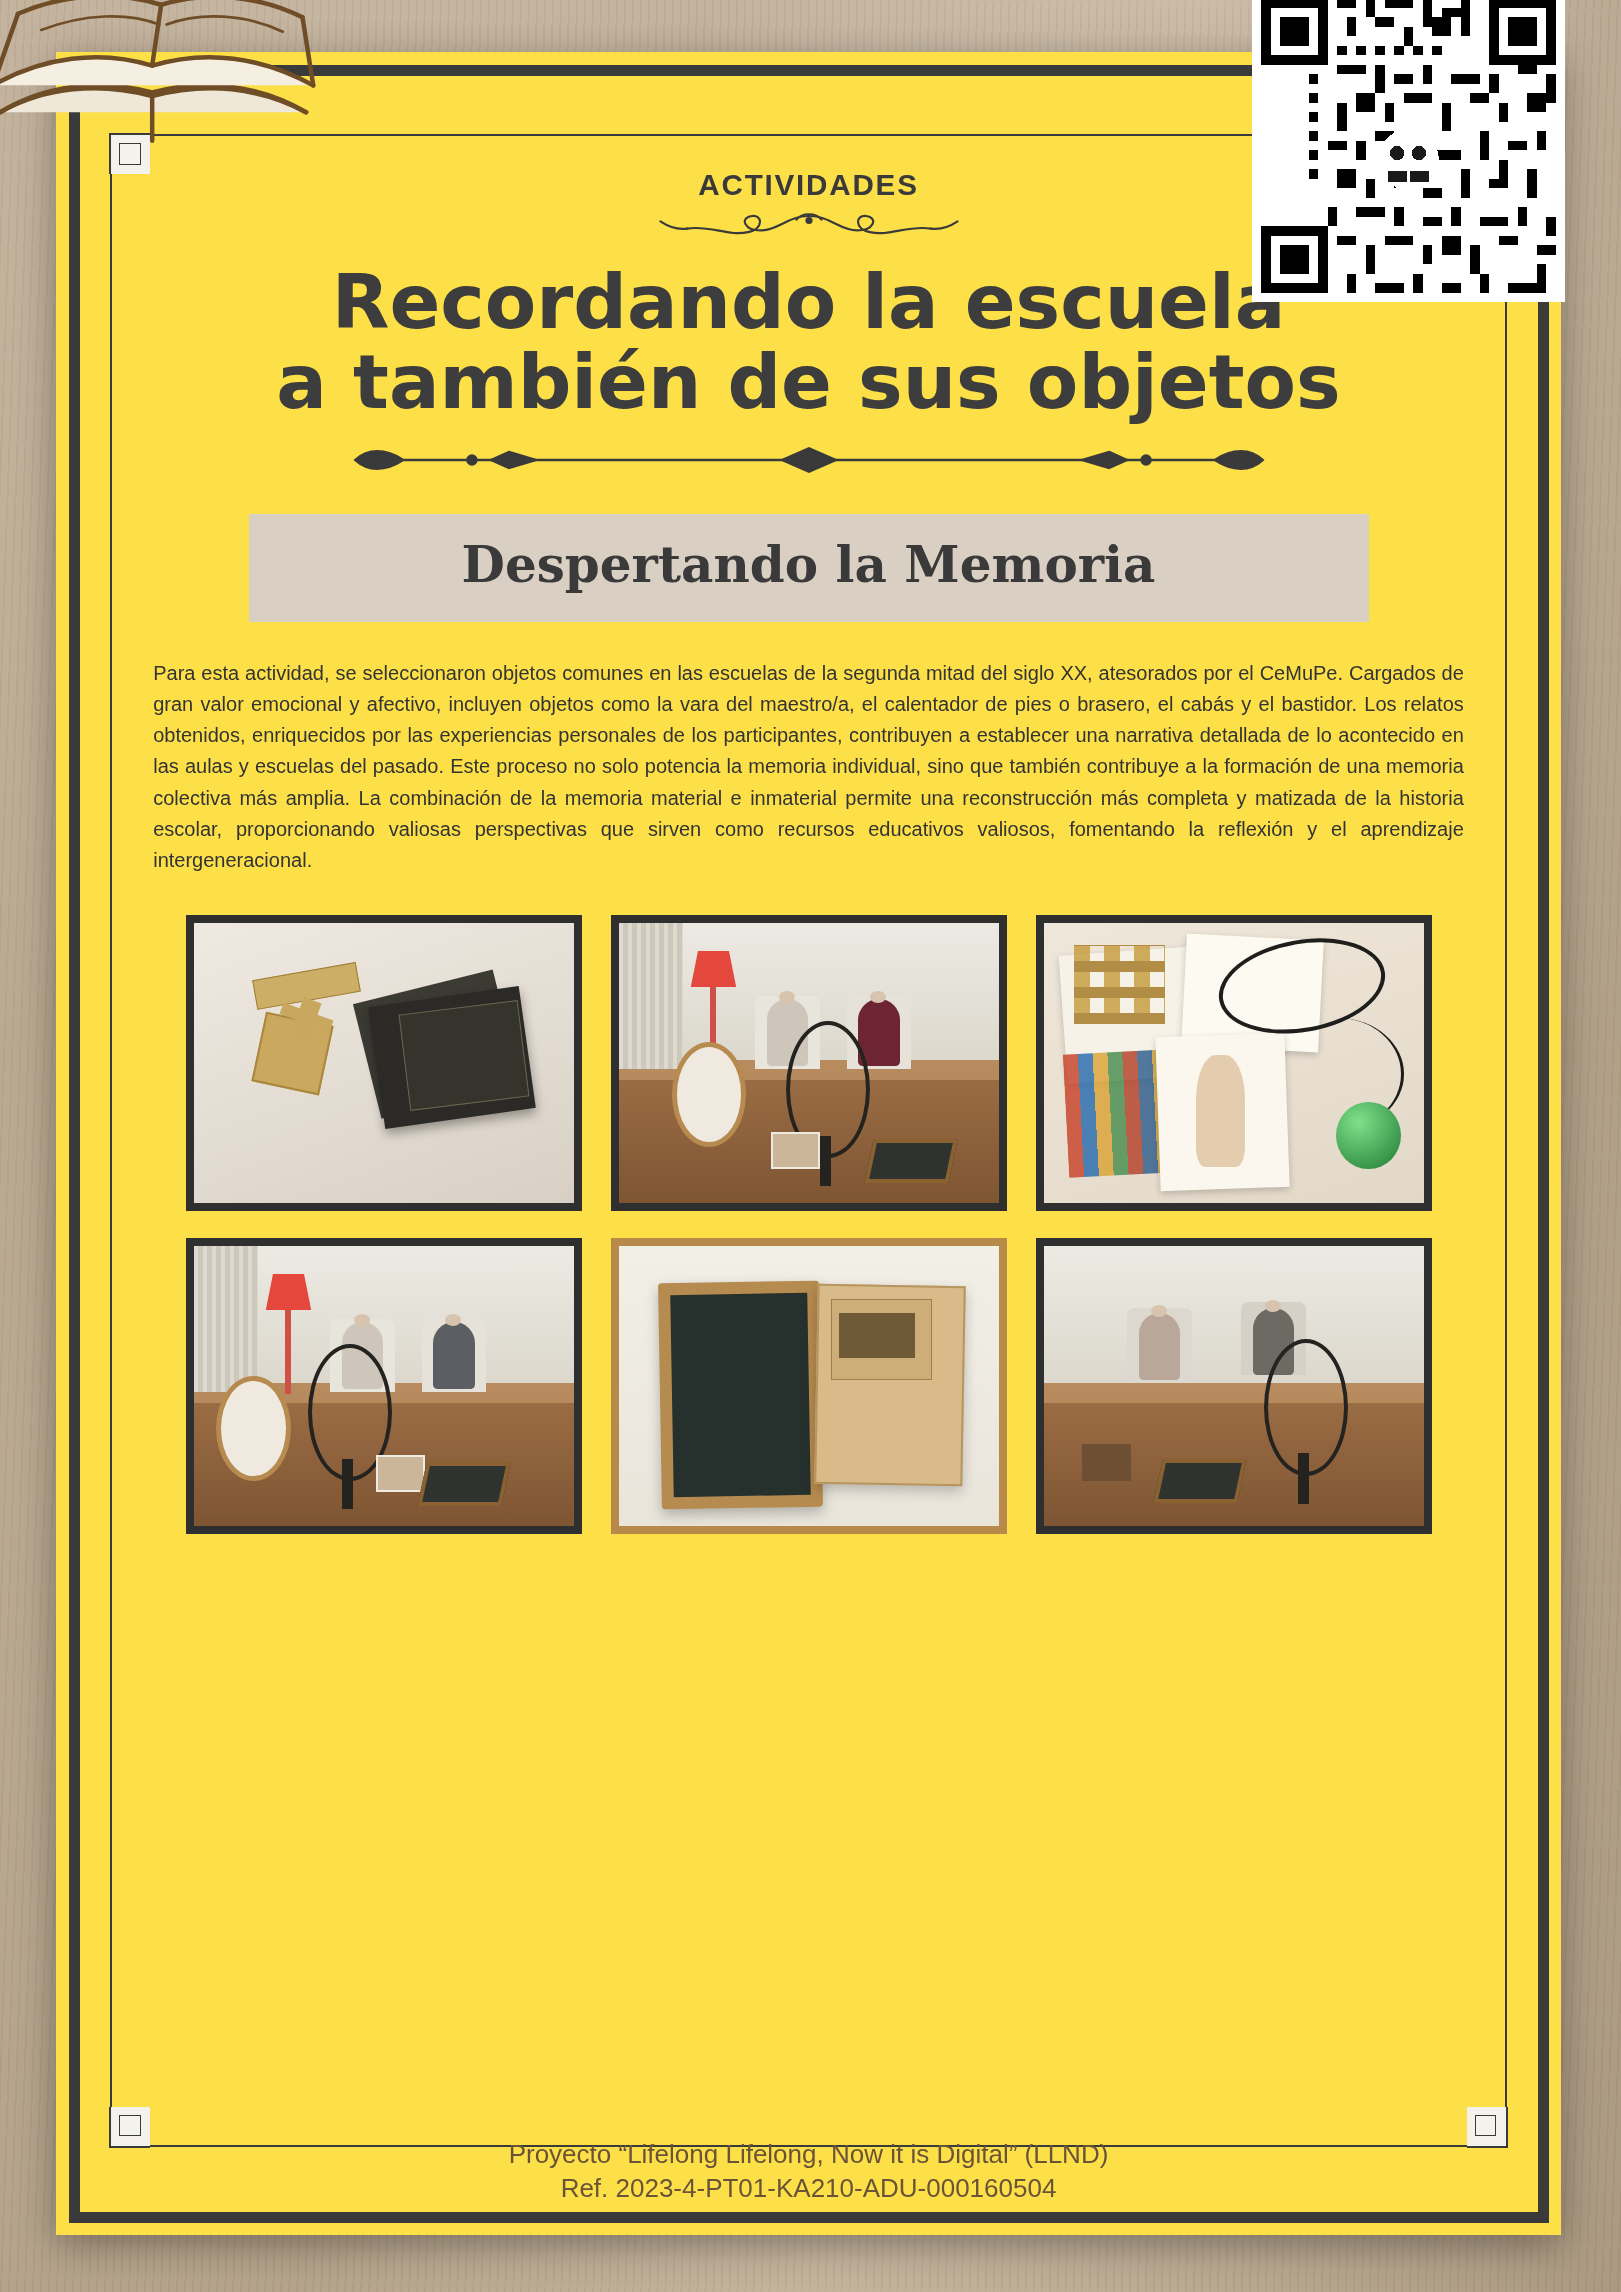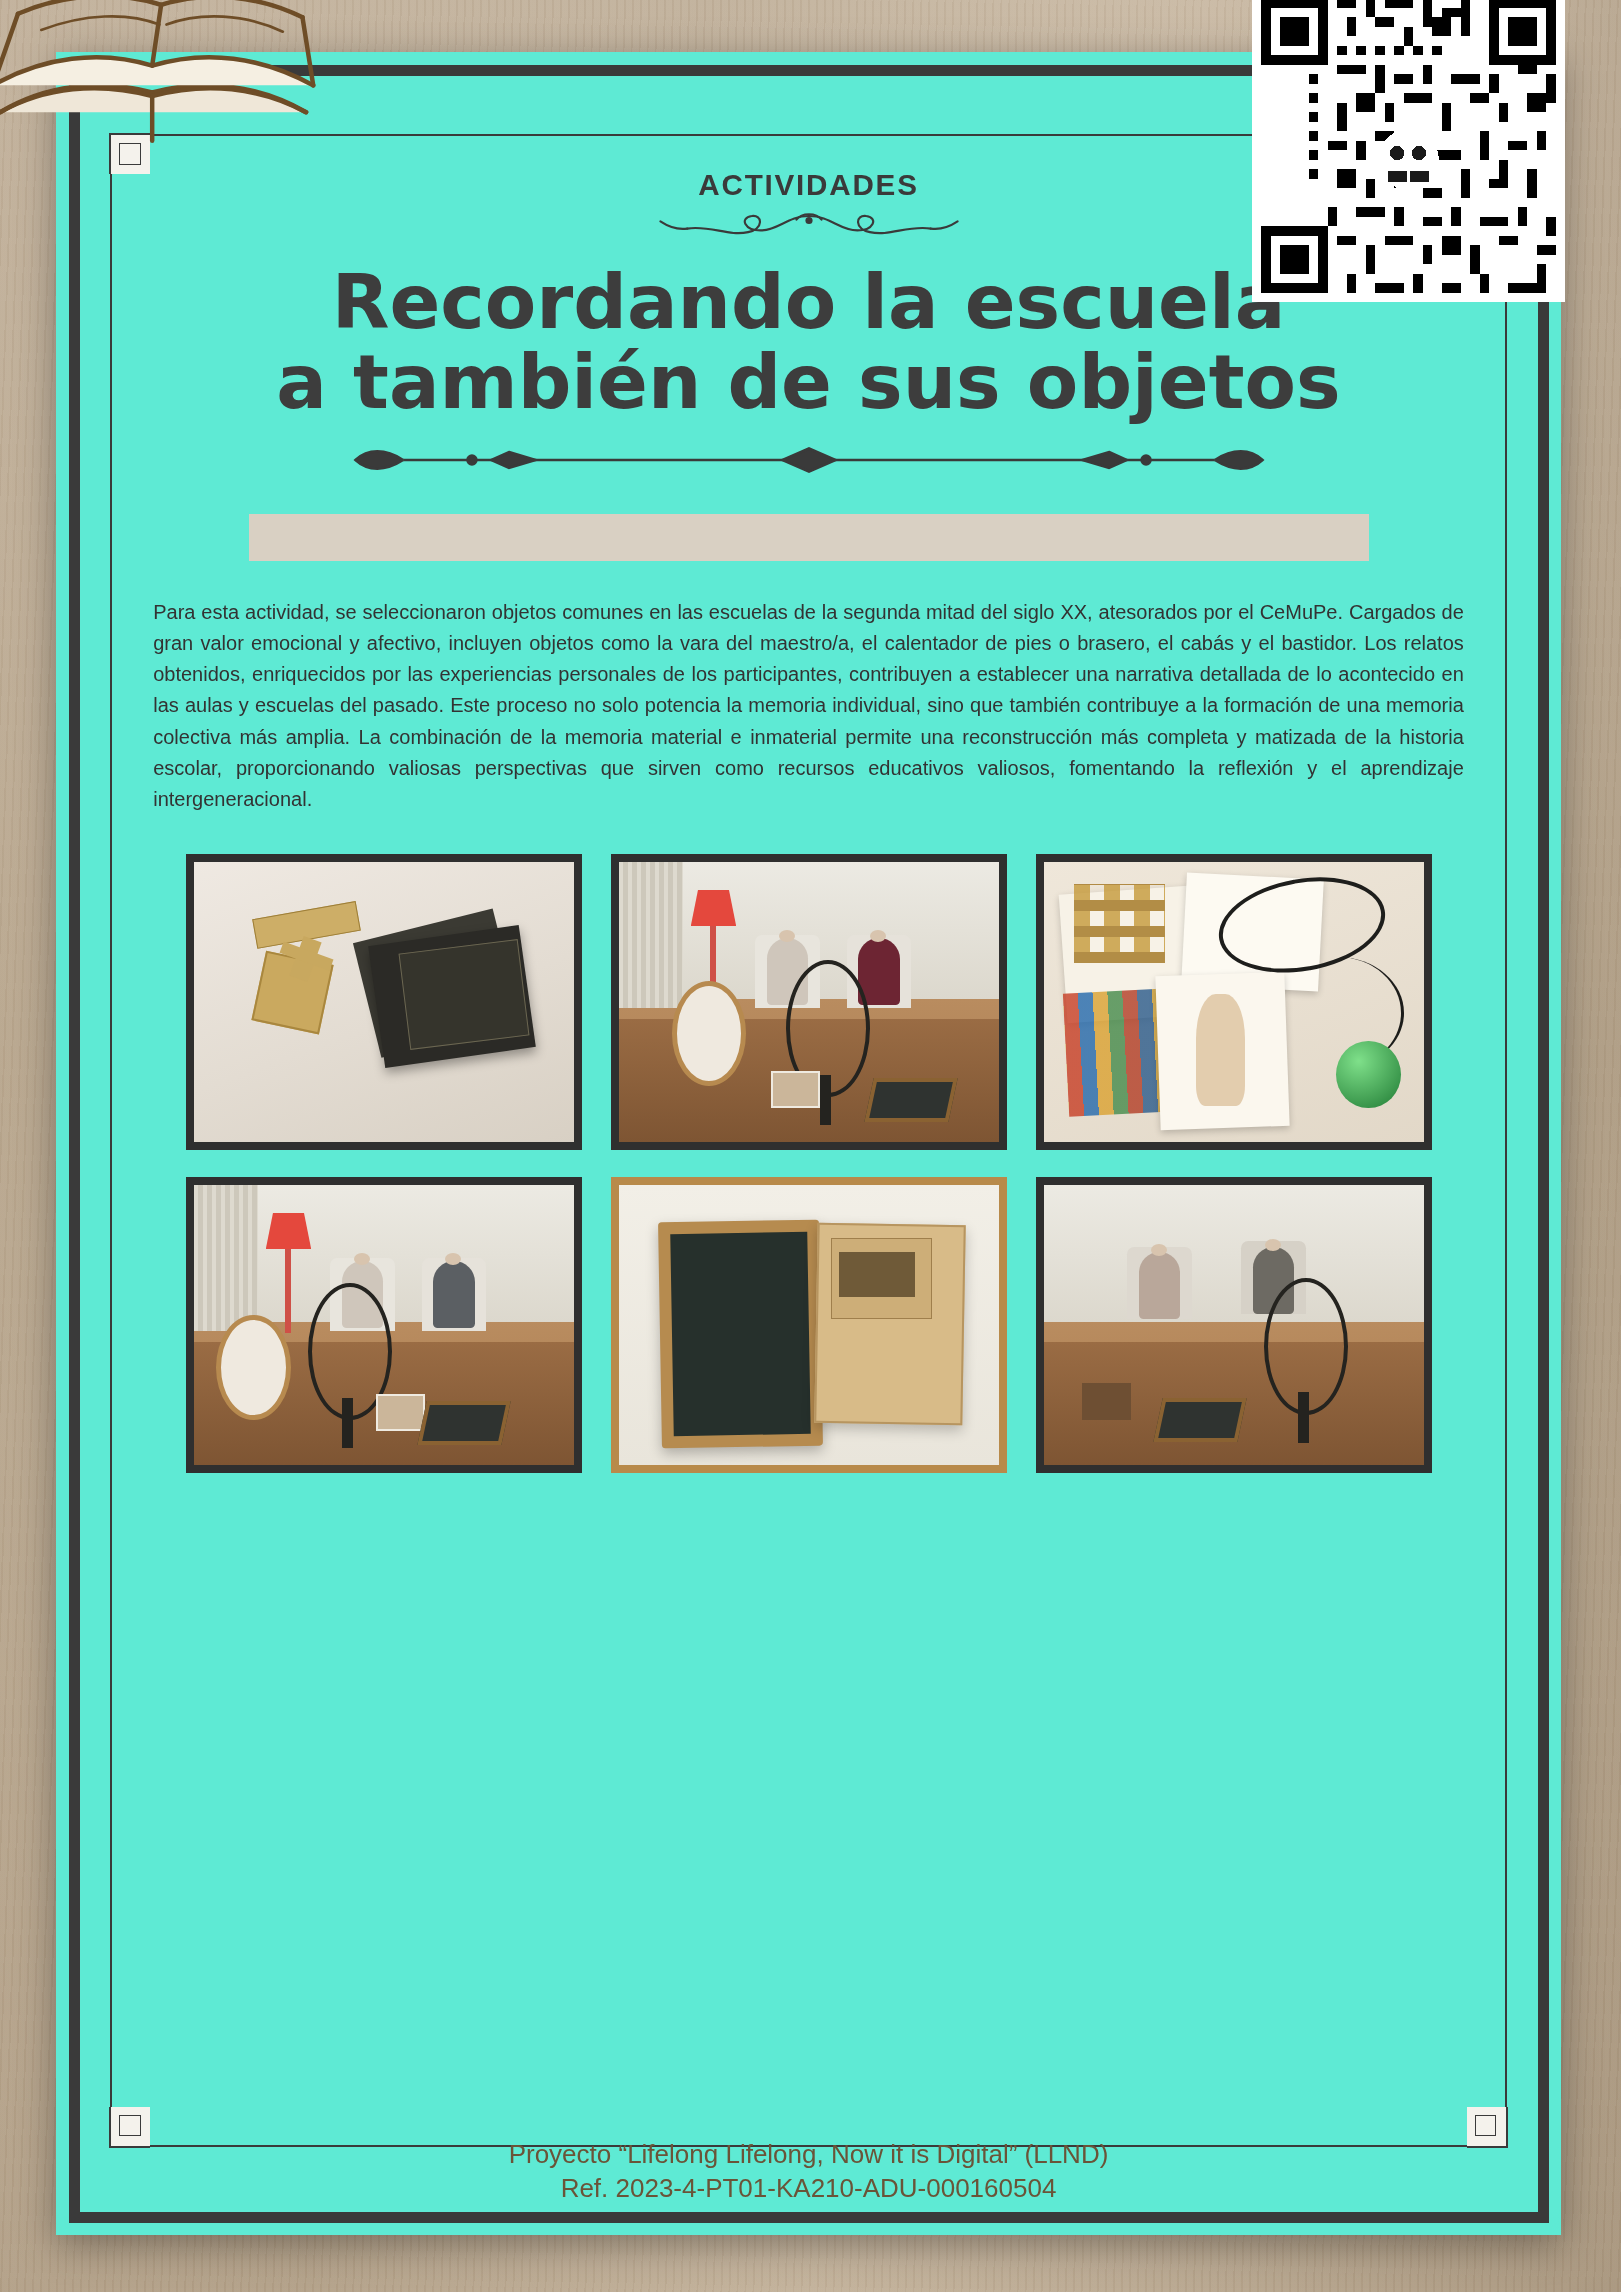--- a/index.html
+++ b/index.html
@@ -24,21 +24,21 @@
   }
   
   .book-deco{
     position:absolute;left:-9px;top:-22.4px;width:385px;height:170px;
     z-index:4;
   }
   
   .poster{
     position:absolute;
     left:56px;top:52px;width:1505px;height:2183px;
-    background:#5eead4;
+    background:#fde047;
     box-shadow:0 9px 36px rgba(0,0,0,0.35);
     z-index:2;
   }
   .poster-border{
     position:absolute;left:12.5px;top:12.5px;right:12.5px;bottom:12.5px;
     border:11.6px solid #3a3a3a;
   }
   .inner-frame{
     position:absolute;left:54px;top:82px;right:54px;bottom:88px;
     border:2.7px solid #3a3a3a;
@@ -251,20 +251,21 @@
         <polygon points="300,8 330,17 300,26 280,17"></polygon>
         <polygon points="980,8 1000,17 980,26 950,17"></polygon>
         <circle cx="258" cy="17" r="5"></circle>
         <circle cx="1022" cy="17" r="5"></circle>
         <path d="M180 17 C160 4 140 4 126 17 C140 30 160 30 180 17"></path>
         <path d="M1100 17 C1120 4 1140 4 1154 17 C1140 30 1120 30 1100 17"></path>
       </g>
     </svg>
 
     <div class="subtitle-band">
+      <div>Despertando la Memoria</div>
     </div>
 
     <p class="body-text">Para esta actividad, se seleccionaron objetos comunes en las escuelas de la segunda mitad del siglo XX, atesorados por el CeMuPe. Cargados de gran valor emocional y afectivo, incluyen objetos como la vara del maestro/a, el calentador de pies o brasero, el cabás y el bastidor. Los relatos obtenidos, enriquecidos por las experiencias personales de los participantes, contribuyen a establecer una narrativa detallada de lo acontecido en las aulas y escuelas del pasado. Este proceso no solo potencia la memoria individual, sino que también contribuye a la formación de una memoria colectiva más amplia. La combinación de la memoria material e inmaterial permite una reconstrucción más completa y matizada de la historia escolar, proporcionando valiosas perspectivas que sirven como recursos educativos valiosos, fomentando la reflexión y el aprendizaje intergeneracional.</p>
 
     <div class="grid">
 
       <div class="photo">
         <div class="inner p1">
           <div class="book2"></div>
             <div class="book"></div>

